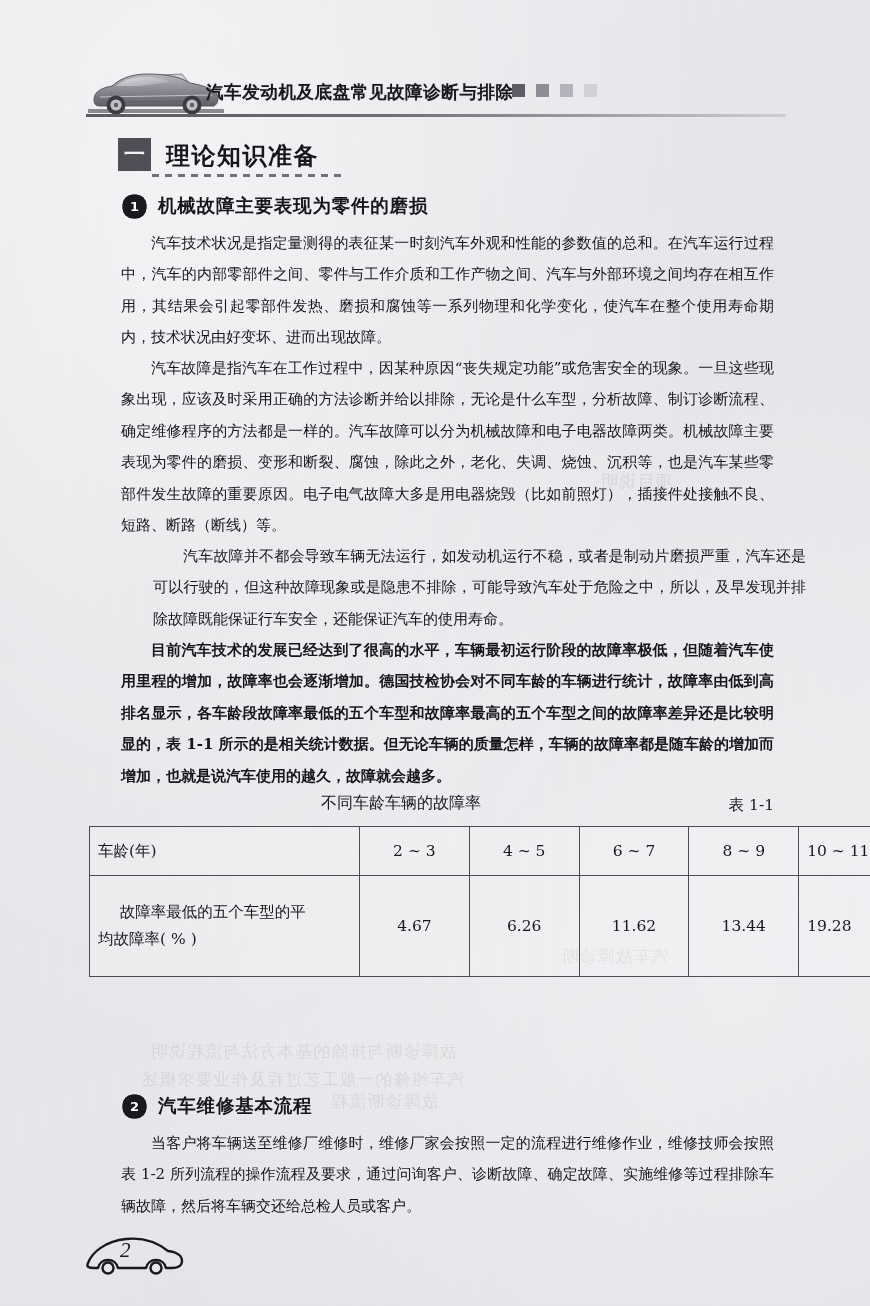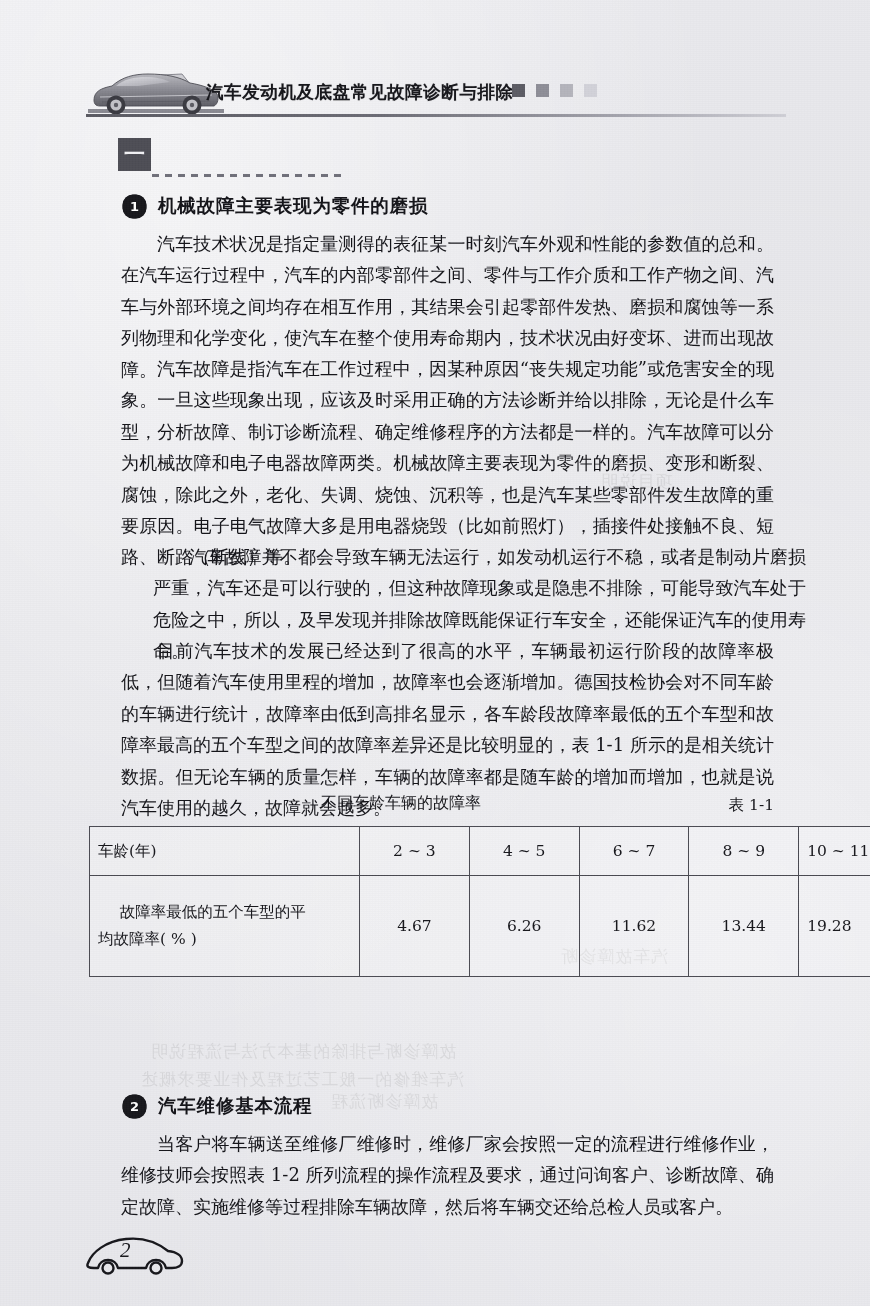--- a/index.html
+++ b/index.html
@@ -185,21 +185,21 @@
     color: #141419;
     white-space: nowrap;
   }
 
   
   .para {
     position: absolute;
     left: 121px;
     width: 653px;
     font-family: "DejaVu Serif", "Liberation Serif", serif;
-    font-size: 18px;
+    font-size: 15px;
     line-height: 31.4px;
     text-align: justify;
     text-align-last: left;
     text-indent: 2em;
     color: #141419;
     letter-spacing: 0px;
     word-break: break-all;
   }
 
   
@@ -338,32 +338,33 @@
         <i class="hsq4"></i>
       </div>
 
       <div class="header-rule"></div>
     </div>
 
     <div class="sec-heading">
       <div class="sec-badge">
         <span class="sec-badge-text">一</span>
       </div>
+      <div class="sec-title">理论知识准备</div>
       <div class="sec-dashes"></div>
     </div>
 
     <div class="sub-heading" style="top:193px;">
       <div class="sub-badge">1</div>
       <div class="sub-title">机械故障主要表现为零件的磨损</div>
     </div>
 
     <div class="para" style="top:228px;">汽车技术状况是指定量测得的表征某一时刻汽车外观和性能的参数值的总和。在汽车运行过程中，汽车的内部零部件之间、零件与工作介质和工作产物之间、汽车与外部环境之间均存在相互作用，其结果会引起零部件发热、磨损和腐蚀等一系列物理和化学变化，使汽车在整个使用寿命期内，技术状况由好变坏、进而出现故障。</div>
     <div class="para" style="top:353px;">汽车故障是指汽车在工作过程中，因某种原因“丧失规定功能”或危害安全的现象。一旦这些现象出现，应该及时采用正确的方法诊断并给以排除，无论是什么车型，分析故障、制订诊断流程、确定维修程序的方法都是一样的。汽车故障可以分为机械故障和电子电器故障两类。机械故障主要表现为零件的磨损、变形和断裂、腐蚀，除此之外，老化、失调、烧蚀、沉积等，也是汽车某些零部件发生故障的重要原因。电子电气故障大多是用电器烧毁（比如前照灯），插接件处接触不良、短路、断路（断线）等。</div>
     <div class="para" style="top:541px;margin-left:32px;">汽车故障并不都会导致车辆无法运行，如发动机运行不稳，或者是制动片磨损严重，汽车还是可以行驶的，但这种故障现象或是隐患不排除，可能导致汽车处于危险之中，所以，及早发现并排除故障既能保证行车安全，还能保证汽车的使用寿命。</div>
-    <div class="para" style="top:635px;">目前汽车技术的发展已经达到了很高的水平，车辆最初运行阶段的故障率极低，但随着汽车使用里程的增加，故障率也会逐渐增加。德国技检协会对不同车龄的车辆进行统计，故障率由低到高排名显示，各车龄段故障率最低的五个车型和故障率最高的五个车型之间的故障率差异还是比较明显的，表 1-1 所示的是相关统计数据。但无论车辆的质量怎样，车辆的故障率都是随车龄的增加而增加，也就是说汽车使用的越久，故障就会越多。</div>
+    <div class="para" style="top:635px;font-weight:bold;">目前汽车技术的发展已经达到了很高的水平，车辆最初运行阶段的故障率极低，但随着汽车使用里程的增加，故障率也会逐渐增加。德国技检协会对不同车龄的车辆进行统计，故障率由低到高排名显示，各车龄段故障率最低的五个车型和故障率最高的五个车型之间的故障率差异还是比较明显的，表 1-1 所示的是相关统计数据。但无论车辆的质量怎样，车辆的故障率都是随车龄的增加而增加，也就是说汽车使用的越久，故障就会越多。</div>
 
     <div class="table-caption-row">
       <div class="table-caption">不同车龄车辆的故障率</div>
       <div class="table-number">表 1-1</div>
     </div>
 
     <table class="fault">
       <tbody>
         <tr class="r-head">
           <td class="rowlabel hcell-first">车龄(年)</td>

